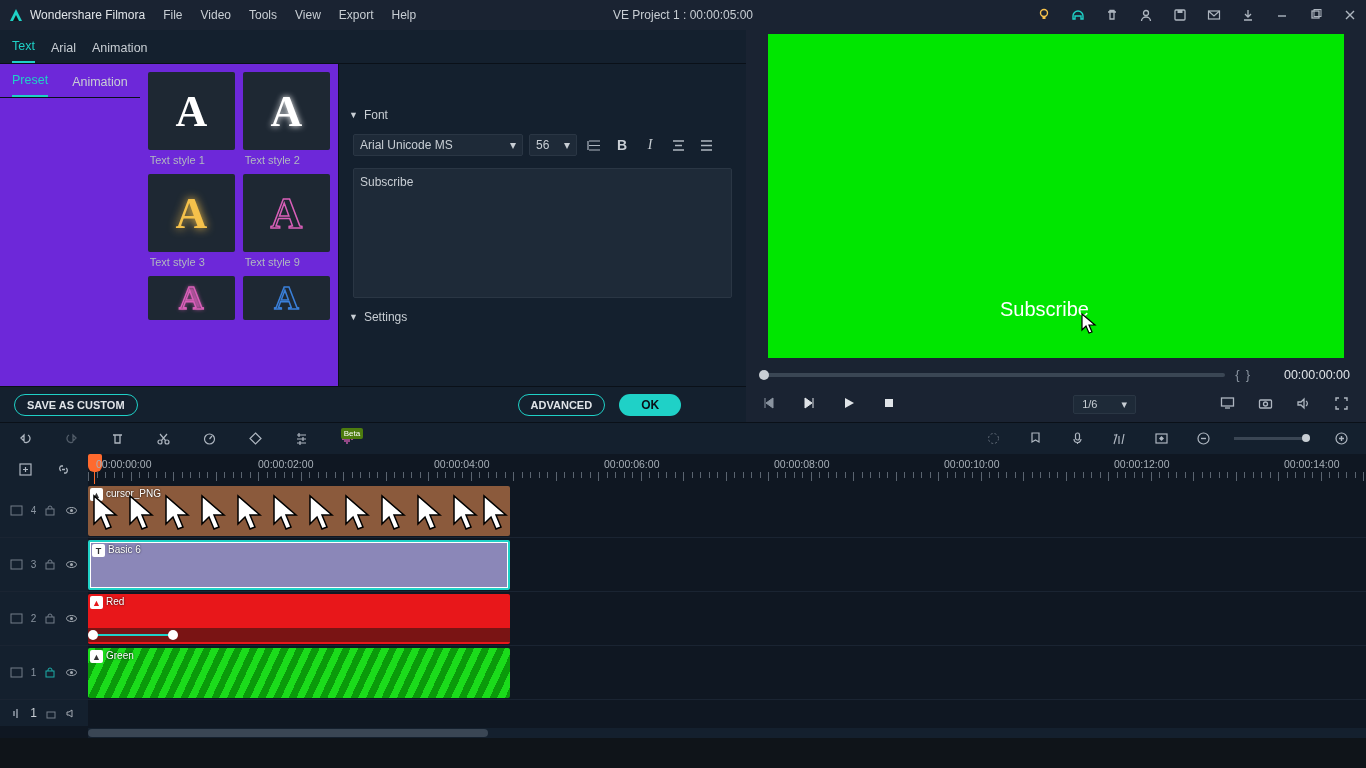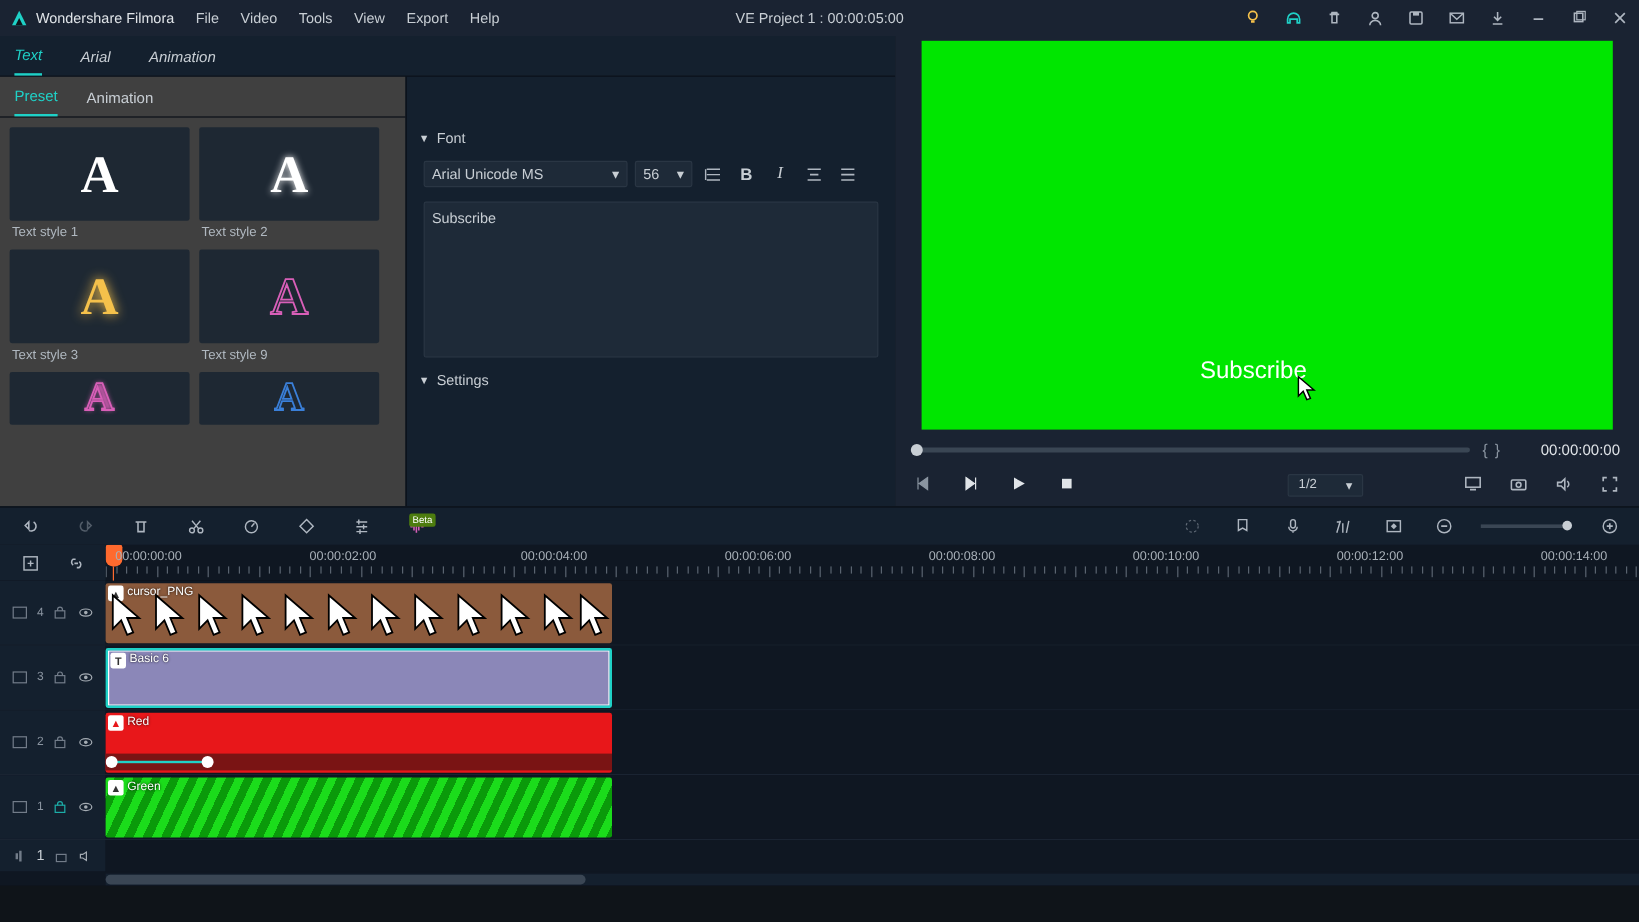--- a/index.html
+++ b/index.html
@@ -14,27 +14,27 @@
 .menubar-center { position:absolute; left:50%; transform:translateX(-50%); color:#c8ced4; font-size:12px; }
 .menubar-right { position:absolute; right:8px; display:flex; gap:18px; align-items:center; }
 .mb-icon { width:16px; height:16px; cursor:pointer; display:flex; align-items:center; justify-content:center; }
 
 
 .main { display:flex; height:392px; }
 .left-col { width:746px; display:flex; flex-direction:column; }
 .right-col { width:620px; display:flex; flex-direction:column; background:#1a2332; }
 
 
-.subtabs1 { height:34px; background:#14202e; display:flex; align-items:flex-end; padding:0 12px; gap:32px; border-bottom:1px solid #0a1018;font-style:italic; }
+.subtabs1 { height:34px; background:#14202e; display:flex; align-items:flex-end; padding:0 12px; gap:16px; border-bottom:1px solid #0a1018; }
 .subtab { color:#c8ced4; font-size:12.5px; padding-bottom:8px; cursor:pointer; }
 .subtab.active { color:#1fd1c7; border-bottom:2px solid #1fd1c7; }
 
 
 .left-inner { flex:1; display:flex; }
-.preset-col { width:338px; background:#404040; display:flex; flex-direction:column; }
+.preset-col { width:338px; background:#6d28d9; display:flex; }
 .subtabs2 { height:34px; display:flex; align-items:flex-end; padding:0 12px; gap:24px; border-bottom:1px solid #0a1018; }
 .preset-grid { flex:1; padding:8px; overflow:hidden; }
 .preset-row { display:flex; gap:8px; margin-bottom:4px; }
 .preset-card { width:150px; }
 .preset-thumb { height:78px; background:#1e2833; display:flex; align-items:center; justify-content:center; border-radius:2px; }
 .preset-label { font-size:11px; color:#b0b8c0; padding:4px 2px; }
 .preset-A { font-size:44px; font-weight:700; font-family:Georgia,serif; }
 
 .props-col { flex:1; background:#14202e; border-left:1px solid #0a1018; display:flex; flex-direction:column; padding-top:8px; }
 .collapse-hdr { display:flex; align-items:center; gap:6px; padding:6px 10px; font-size:12px; color:#c8ced4; cursor:pointer; }
@@ -291,20 +291,27 @@
         </div>
         <div class="text-input-area">Subscribe</div>
         <div class="collapse-hdr">
           <span class="tri">▼</span>
           <span>Settings</span>
         </div>
         <div style="flex:1"></div>
       </div>
     </div>
 
+    <div class="left-btnbar">
+      <button class="btn-outline-teal">SAVE AS CUSTOM</button>
+      <div class="left-btnbar-right">
+        <button class="btn-outline-teal">ADVANCED</button>
+        <button class="btn-ok">OK</button>
+      </div>
+    </div>
   </div>
 
   <div class="right-col">
     <div class="preview-wrap">
       <div class="preview">
         <span class="preview-text">Subscribe</span>
         <span class="preview-cursor">
           <svg width="18" height="24">
               <path d="M2 2 L2 18 L6 14 L9 21 L12 20 L9 13 L15 13 Z" fill="#fff" stroke="#000" stroke-width="1.2"></path>
             </svg>
@@ -339,21 +346,21 @@
             </svg>
           </span>
         <span class="pc-icon">
             <svg width="14" height="14">
               <rect x="3" y="3" width="8" height="8" fill="#e0e4e8"></rect>
             </svg>
           </span>
       </div>
       <div class="pc-center">
         <div class="ratio-sel">
-          <span>1/2</span>
+          <span>1/6</span>
           <span>▾</span>
         </div>
       </div>
       <div class="pc-right">
         <span class="pc-icon">
             <svg width="15" height="15">
               <rect x="1.5" y="2" width="12" height="8" fill="none" stroke="#aeb6c0" stroke-width="1.3"></rect>
               <path d="M5 12 h5" stroke="#aeb6c0" stroke-width="1.3"></path>
             </svg>
           </span>

